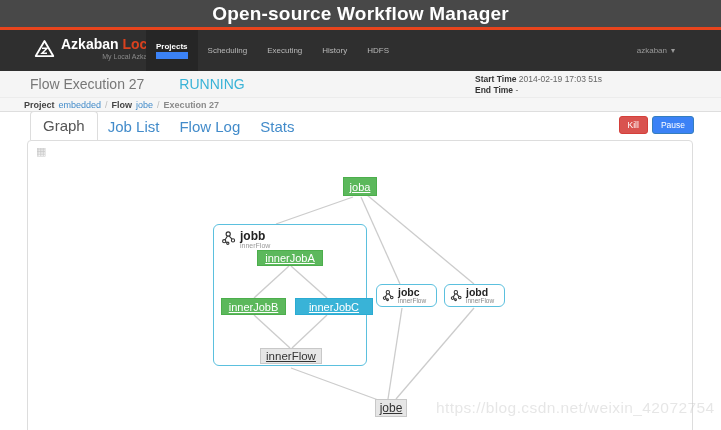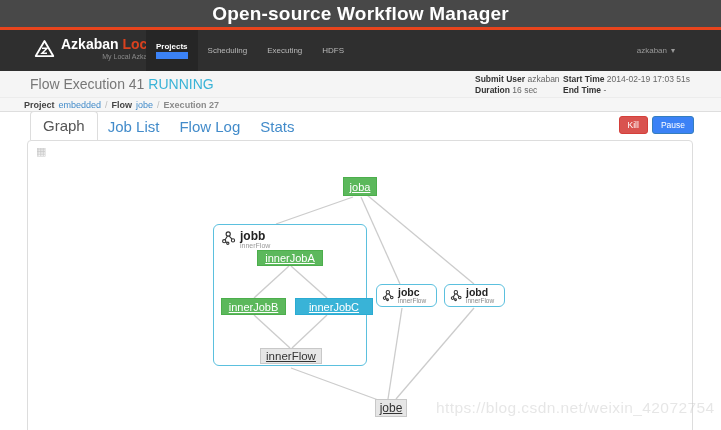--- a/index.html
+++ b/index.html
@@ -26,21 +26,21 @@
     font-size:8px; cursor:pointer; }
   .nav-item.active { background:#262626; color:#fff; font-weight:bold; }
   .nav-item.active .nav-lbl { border-bottom:7px solid #3b82f6; padding-bottom:1px; }
   .user-menu { position:absolute; right:46px; top:0; height:41px; display:flex;
     align-items:center; gap:4px; color:#9a9a9a; font-size:8px; cursor:pointer; }
 
   
   .flow-header { background:#f5f5f5; border-bottom:1px solid #dedede; }
   .fh-top { height:26px; position:relative; }
   .fh-title { position:absolute; left:30px; top:5px; font-size:14px; color:#777; }
-  .fh-status { color:#39b3d7; }
+  .fh-status { color:#39b3d7;margin-left:31px; }
   .fh-meta { position:absolute; left:475px; top:3px; display:flex; }
   .fh-col { width:88px; }
   .fh-col:last-child { width:auto; }
   .fh-row { font-size:8.5px; color:#666; line-height:10.5px; white-space:nowrap; }
   .fh-row b { color:#333; }
   .fh-breadcrumb { height:14px; border-top:1px solid #ececec; padding-left:24px;
     display:flex; align-items:center; gap:4px; font-size:9px; color:#bbb; background:#f6f6f6; }
   .bc-strong { font-weight:bold; color:#444; }
   .bc-link { color:#428bca; cursor:pointer; }
   .bc-current { font-weight:bold; color:#8a8a8a; }
@@ -106,42 +106,39 @@
     <div class="nav-item active">
       <span class="nav-lbl">Projects</span>
       </div>
     <div class="nav-item">
       <span class="nav-lbl">Scheduling</span>
       </div>
     <div class="nav-item">
       <span class="nav-lbl">Executing</span>
       </div>
     <div class="nav-item">
+      <span class="nav-lbl">History</span>
+      </div>
+    <div class="nav-item">
       <span class="nav-lbl">HDFS</span>
       </div>
   </div>
   <div class="user-menu">
     <span>azkaban</span>
     <span>▾</span>
   </div>
 </div>
 
 <div class="flow-header">
   <div class="fh-top">
     <div class="fh-title">
-      <span>Flow Execution 41</span>
+      <span>Flow Execution 27</span>
       <span class="fh-status">RUNNING</span>
     </div>
     <div class="fh-meta">
-      <div class="fh-col">
-        <div class="fh-row">
-          <b>Submit User</b> <span>azkaban</span></div>
-        <div class="fh-row">
-          <b>Duration</b> <span>16 sec</span></div>
-      </div>
       <div class="fh-col">
         <div class="fh-row">
           <b>Start Time</b> <span>2014-02-19 17:03 51s</span></div>
         <div class="fh-row">
           <b>End Time</b> <span>-</span></div>
       </div>
     </div>
   </div>
   <div class="fh-breadcrumb">
     <span class="bc-strong">Project</span>

